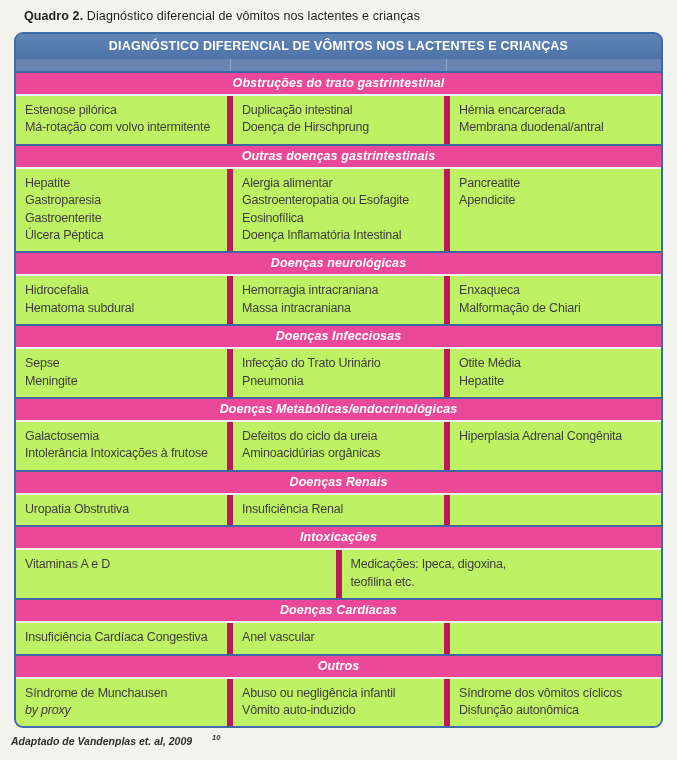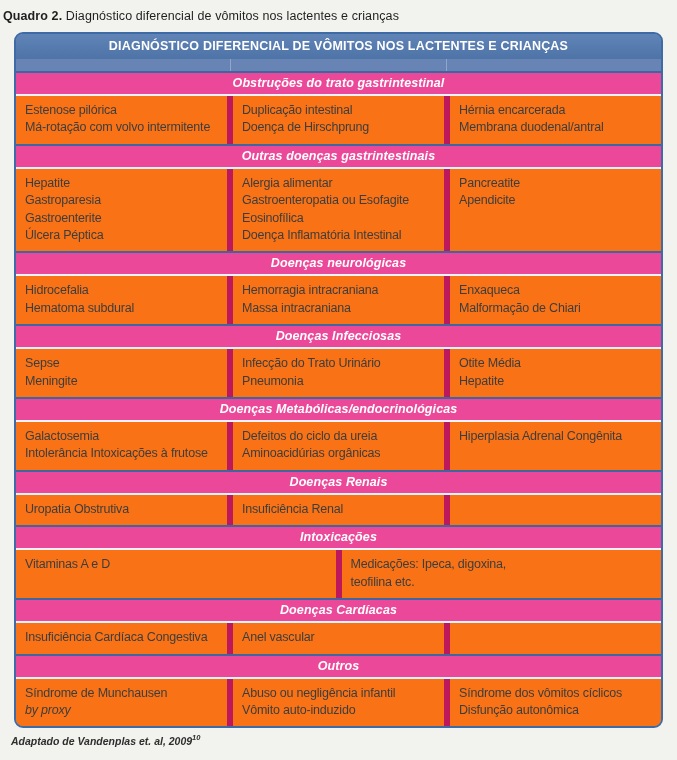--- a/index.html
+++ b/index.html
@@ -3,21 +3,21 @@
 <meta charset="utf-8">
 <style>
   * { margin:0; padding:0; box-sizing:border-box; }
   html,body { width:677px; height:760px; overflow:hidden; }
   body {
     background:#f2f2ee;
     font-family:"Liberation Sans", sans-serif;
     -webkit-font-smoothing:antialiased;
   }
   .caption {
-    padding:9px 12px 9px 3px;
+    padding:9px 12px 9px 24px;
     font-size:12.5px;
     color:#1f1f1f;
     letter-spacing:0.1px;
   }
   .caption .cap-label { font-weight:bold; }
   .table-wrap {
     margin:0 14px;
     border:2px solid #3e6ba6;
     border-radius:9px;
     overflow:hidden;
@@ -46,21 +46,21 @@
     color:#ffffff;
     font-weight:bold;
     font-style:italic;
     text-align:center;
     font-size:12.5px;
     padding:3px 2px 4px 2px;
     letter-spacing:0.1px;
   }
   .content-row {
     display:flex;
-    background:#f97316;
+    background:#bef264;
   }
   .cell {
     flex:1;
     padding:6px 2px 7px 9px;
     color:#3d3d3d;
   }
   .cell + .cell { border-left:6px solid #be185d; }
   .line {
     font-size:12.5px;
     line-height:17.4px;
@@ -68,21 +68,21 @@
     white-space:nowrap;
   }
   .line.italic { font-style:italic; }
   .footer {
     margin:5px 14px 0 11px;
     font-size:10.5px;
     font-style:italic;
     font-weight:bold;
     color:#2e2e2e;
   }
-  .footer sup { font-size:7.5px; }
+  .footer sup { font-size:7.5px;margin-left:20px; }
 </style>
 </head>
 <body>
 
 <div class="page">
 
   <div class="caption">
     <span class="cap-label">Quadro 2.</span>
     <span class="cap-text">Diagnóstico diferencial de vômitos nos lactentes e crianças</span>
   </div>

